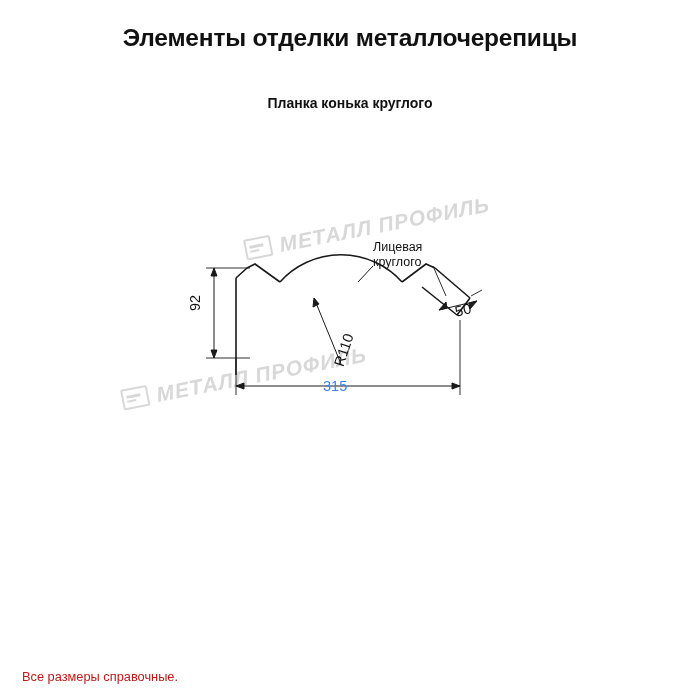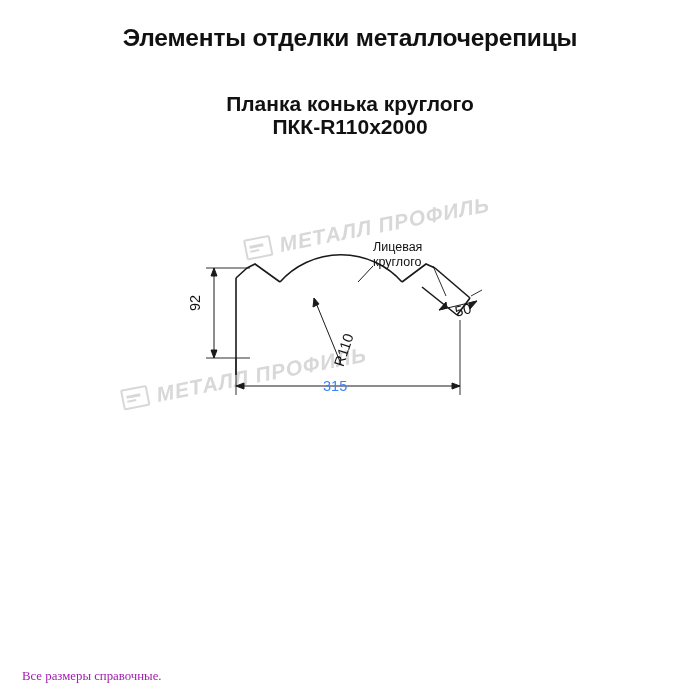--- a/index.html
+++ b/index.html
@@ -37,21 +37,21 @@
 
   .subtitle-block {
     position: absolute;
     top: 92px;
     left: 0;
     width: 700px;
     text-align: center;
     line-height: 23px;
   }
   .subtitle-line {
-    font-size: 21px;
+    font-size: 14px;
     font-weight: bold;
     color: #111111;
   }
 
   .drawing {
     position: absolute;
     top: 170px;
     left: 130px;
     width: 440px;
     height: 270px;
@@ -150,35 +150,33 @@
     transform: rotate(-72deg);
     transform-origin: 50% 50%;
   }
 
   .footer {
     position: absolute;
     left: 22px;
     bottom: 14px;
     font-size: 12.8px;
     line-height: 19px;
-    color: #a21caf;
-    font-family: Liberation Serif, serif;
+    color: #b91c1c;
   }
   .footer div { white-space: nowrap; }
 </style>
 </head>
 <body>
 
 <div class="page">
 
   <div class="title">Элементы отделки металлочерепицы</div>
 
   <div class="subtitle-block">
     <div class="subtitle-line">Планка конька круглого</div>
-    <div class="subtitle-line">ПКК-R110x2000</div>
   </div>
 
   <div class="watermarks">
     <div class="wm wm-1"><span class="wm-box"></span><span>МЕТАЛЛ ПРОФИЛЬ</span></div>
     <div class="wm wm-2"><span class="wm-box"></span><span>МЕТАЛЛ ПРОФИЛЬ</span></div>
   </div>
 
   <div class="drawing">
     <svg width="440" height="270" viewBox="0 0 440 270">
       <g fill="none" stroke="#1a1a1a" stroke-width="1.6" stroke-linejoin="miter" stroke-linecap="butt">

